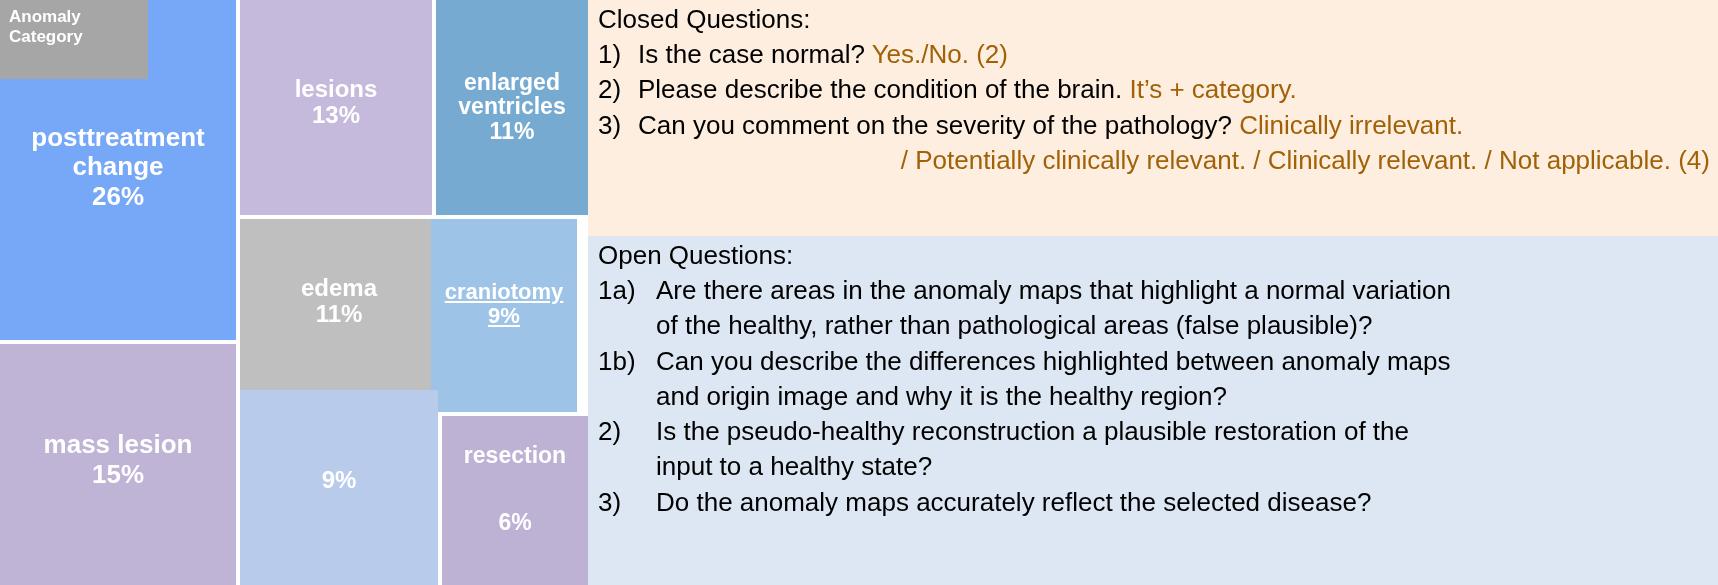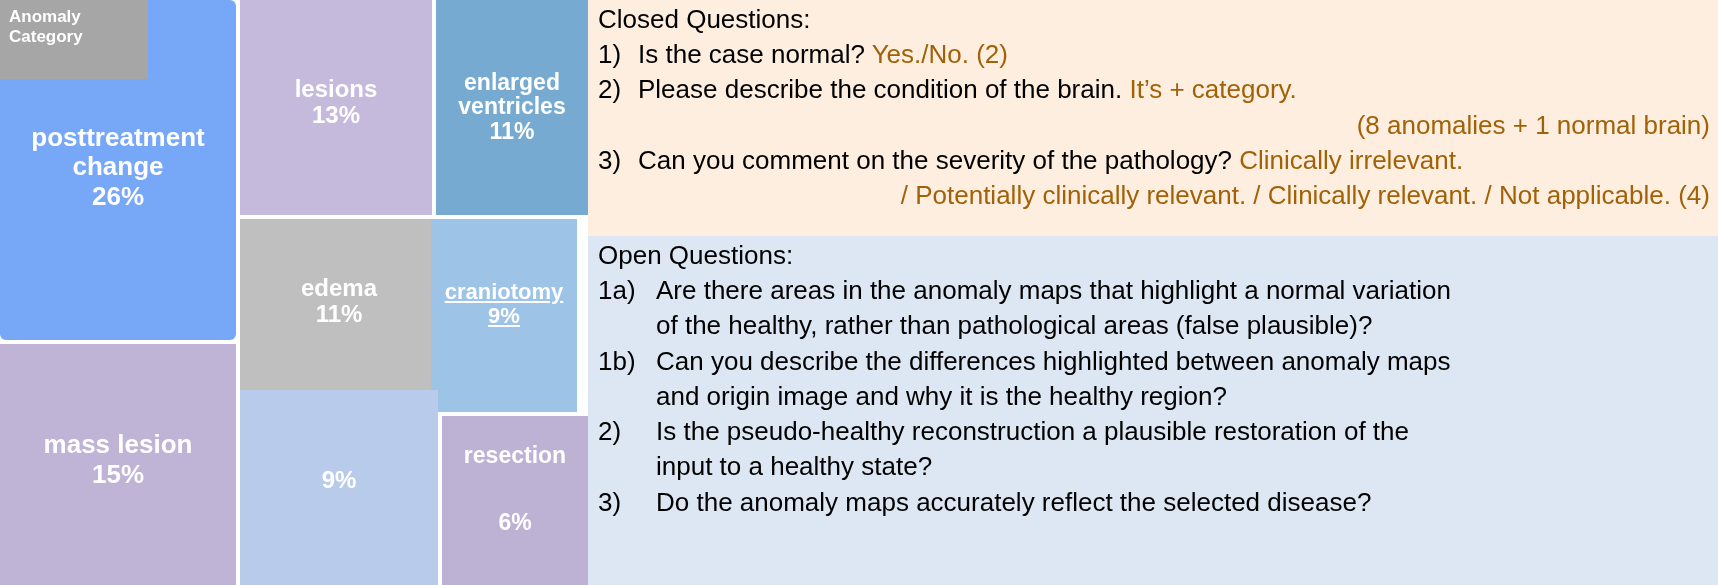--- a/index.html
+++ b/index.html
@@ -47,21 +47,21 @@
     line-height: 1.04;
     white-space: nowrap;
   }
   .tile .tpct {
     display: block;
     width: 100%;
     text-align: center;
     line-height: 1.08;
   }
   
-  #tile-posttreatment { left:0px;   top:0px;   width:236px; height:340px; font-size:26px;border-radius:6px; }
+  #tile-posttreatment { left:0px;   top:0px;   width:236px; height:340px; font-size:26px; }
   #tile-masslesion    { left:0px;   top:344px; width:236px; height:241px; font-size:26px; }
   #tile-lesions       { left:240px; top:0px;   width:192px; height:215px; font-size:24px; }
   #tile-edema         { left:240px; top:219px; width:198px; height:177px; font-size:24px; }
   #tile-artefacts     { left:240px; top:390px; width:198px; height:195px; font-size:24px; }
   #tile-ventricles    { left:436px; top:0px;   width:152px; height:215px; font-size:23px; }
   #tile-craniotomy    { left:431px; top:219px; width:146px; height:193px; font-size:22px;text-decoration:underline; }
   #tile-resection     { left:442px; top:416px; width:146px; height:169px; font-size:23px;gap:42px; }
 
   #tile-posttreatment .tlabel, #tile-masslesion .tlabel { padding-bottom: 2px; }
   #tile-posttreatment { padding-bottom: 6px; }
@@ -199,21 +199,20 @@
 
       <div class="qrow">
         <span class="qnum">1)</span>
         <span class="qtext"><span>Is the case normal? </span><span class="ans">Yes./No. (2)</span></span>
       </div>
 
       <div class="qrow">
         <span class="qnum">2)</span>
         <span class="qtext"><span>Please describe the condition of the brain. </span><span class="ans">It’s + category.</span></span>
       </div>
-      <div class="cont ans">(8 anomalies + 1 normal brain)</div>
 
       <div class="qrow">
         <span class="qnum">3)</span>
         <span class="qtext"><span>Can you comment on the severity of the pathology? </span><span class="ans">Clinically irrelevant.</span></span>
       </div>
       <div class="cont ans">/ Potentially clinically relevant. / Clinically relevant. / Not applicable. (4)</div>
     </div>
 
     <div class="panel open" id="panel-open">
       <div class="section-title">Open Questions:</div>

